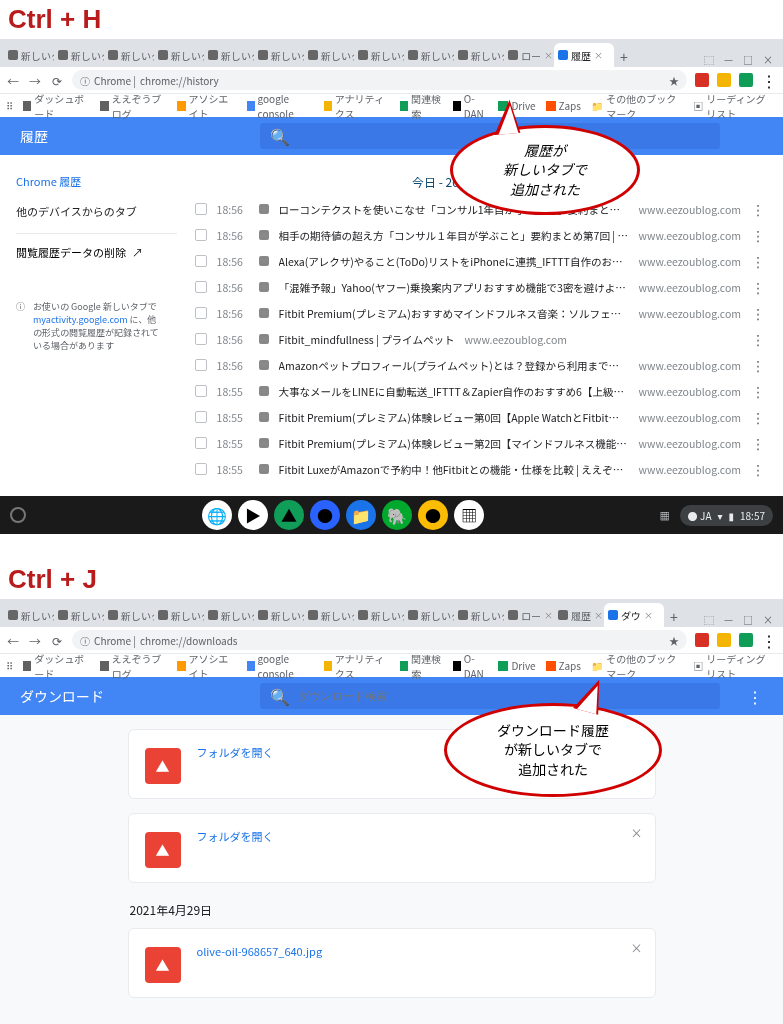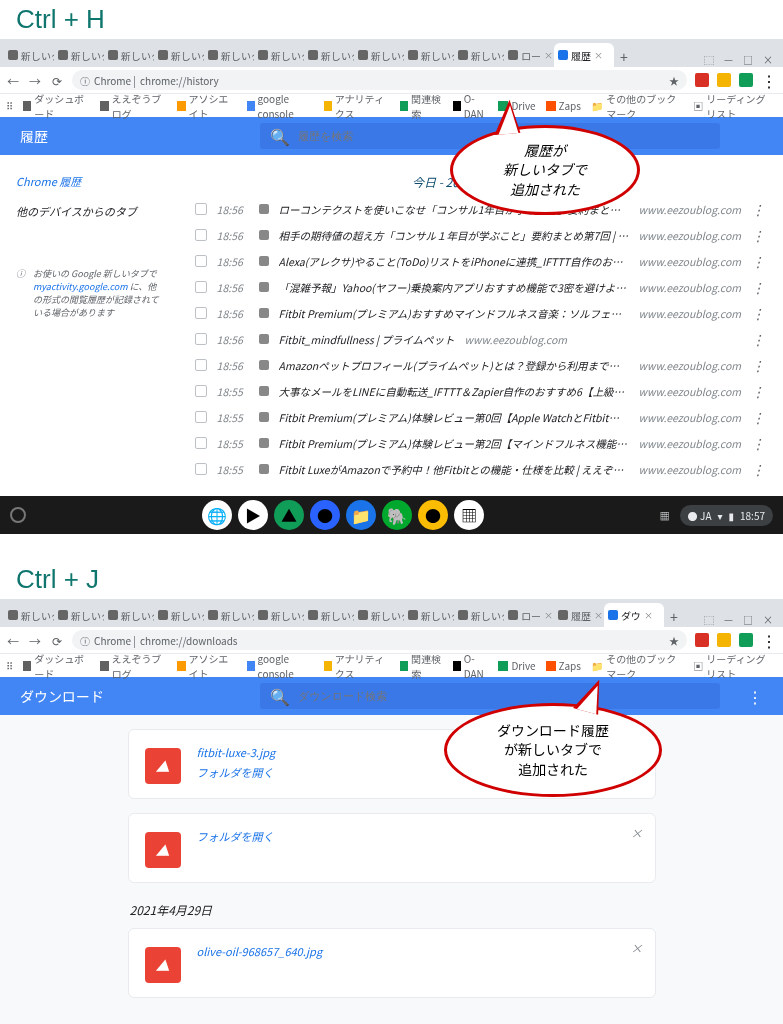--- a/index.html
+++ b/index.html
@@ -1,18 +1,18 @@
 <!DOCTYPE html>
 <html><head>
 <meta charset="utf-8">
 <style>
   * { margin: 0; padding: 0; box-sizing: border-box; }
   body { font-family: "Noto Sans JP", Arial, sans-serif; background: #fff; width: 783px; }
   
-  .shortcut-label { font-size: 26px; font-weight: normal; color: #0f766e; padding: 4px 16px; font-family: Arial, sans-serif; }
+  .shortcut-label { font-size: 26px; font-weight: bold; color: #b91c1c; padding: 4px 8px; font-family: Arial, sans-serif; }
   
   .browser-window { background: #dee1e6; width: 783px; position: relative; }
   
   .tab-strip { display: flex; align-items: flex-end; height: 28px; background: #dee1e6; padding: 4px 4px 0 4px; gap: 0; }
   .tab { display: flex; align-items: center; height: 24px; padding: 0 4px; font-size: 10px; color: #5f6368; border-radius: 6px 6px 0 0; max-width: 50px; overflow: hidden; white-space: nowrap; cursor: pointer; }
   .tab.active { background: #fff; color: #202124; flex: 0 0 60px; max-width: 70px; }
   .tab .favicon { width: 10px; height: 10px; border-radius: 2px; background: #666; margin-right: 3px; flex-shrink: 0; }
   .tab.active .favicon { background: #1a73e8; }
   .tab .close-x { margin-left: 3px; font-size: 9px; color: #888; }
   .tab-add { width: 20px; text-align: center; font-size: 14px; color: #5f6368; }
@@ -28,21 +28,21 @@
   .bm-item { display: flex; align-items: center; gap: 3px; }
   .bm-icon { width: 10px; height: 10px; }
   .bm-right { margin-left: auto; display: flex; gap: 10px; }
   
   .page-header { background: #4285f4; height: 38px; display: flex; align-items: center; color: #fff; padding: 0 20px; }
   .page-title { font-size: 14px; flex: 0 0 240px; }
   .search-box { flex: 1; background: #3b78e7; border-radius: 3px; height: 26px; display: flex; align-items: center; padding: 0 10px; gap: 8px; max-width: 460px; }
   .search-box input { background: transparent; border: none; color: #aecbfa; font-size: 11px; outline: none; flex: 1; }
   .menu-dots { margin-left: auto; font-size: 16px; }
   
-  .page-body { display: flex; background: #fff; font-style: italic; }
+  .page-body { display: flex; background: #fff; }
   .sidebar { width: 178px; padding: 12px 0 12px 16px; font-size: 11px; }
   .sidebar-link { color: #1a73e8; padding: 6px 0; display: block; }
   .sidebar-item { color: #202124; padding: 8px 0; }
   .sidebar-del { display: flex; align-items: center; gap: 6px; border-top: 1px solid #e8eaed; padding-top: 10px; margin-top: 6px; }
   .sidebar-note { display: flex; gap: 8px; font-size: 9px; color: #5f6368; margin-top: 40px; padding-right: 12px; }
   .sidebar-note a { color: #1a73e8; }
   
   .content { flex: 1; padding: 14px 16px; }
   .section-title { font-size: 12px; color: #0c4a6e; padding: 4px 0 6px 10px; text-align: center; }
   
@@ -205,28 +205,31 @@
     <div class="bm-right">
       <span class="bm-item">📁 <span>その他のブックマーク</span></span>
       <span class="bm-item">▣ <span>リーディング リスト</span></span>
     </div>
   </div>
 
   <div class="page-header">
     <div class="page-title">履歴</div>
     <div class="search-box">
       <span style="color:#aecbfa;">🔍</span>
-      <input placeholder="履歴を検索" style="">
     </div>
   </div>
 
   <div class="page-body">
     <div class="sidebar">
       <div class="sidebar-link">Chrome 履歴</div>
       <div class="sidebar-item">他のデバイスからのタブ</div>
+      <div class="sidebar-del">
+        <span>閲覧履歴データの削除</span>
+        <span>↗</span>
+      </div>
       <div class="sidebar-note">
         <span>ⓘ</span>
         <span><span>お使いの Google 新しいタブで </span><a>myactivity.google.com</a><span> に、他の形式の閲覧履歴が記録されている場合があります</span></span>
       </div>
     </div>
 
     <div class="content">
       <div class="section-title">今日 - 2021年5月1日土曜日</div>
       <div id="hist-list">
           <div class="hist-row">
@@ -494,21 +497,20 @@
     </div>
     <div class="menu-dots">⋮</div>
   </div>
 
   <div class="page-body" style="background:#f8f9fa;">
     <div class="dl-content" style="max-width:560px; margin:0 auto;">
       <div id="dl-list-1">
           <div class="dl-card">
             <div class="dl-thumb">▲</div>
             <div class="dl-info">
-              <div class="dl-name">fitbit-luxe-3.jpg</div>
               <div class="dl-action">フォルダを開く</div>
             </div>
             <div class="dl-close">×</div>
           </div>
           <div class="dl-card">
             <div class="dl-thumb">▲</div>
             <div class="dl-info">
               <div class="dl-action">フォルダを開く</div>
             </div>
             <div class="dl-close">×</div>

